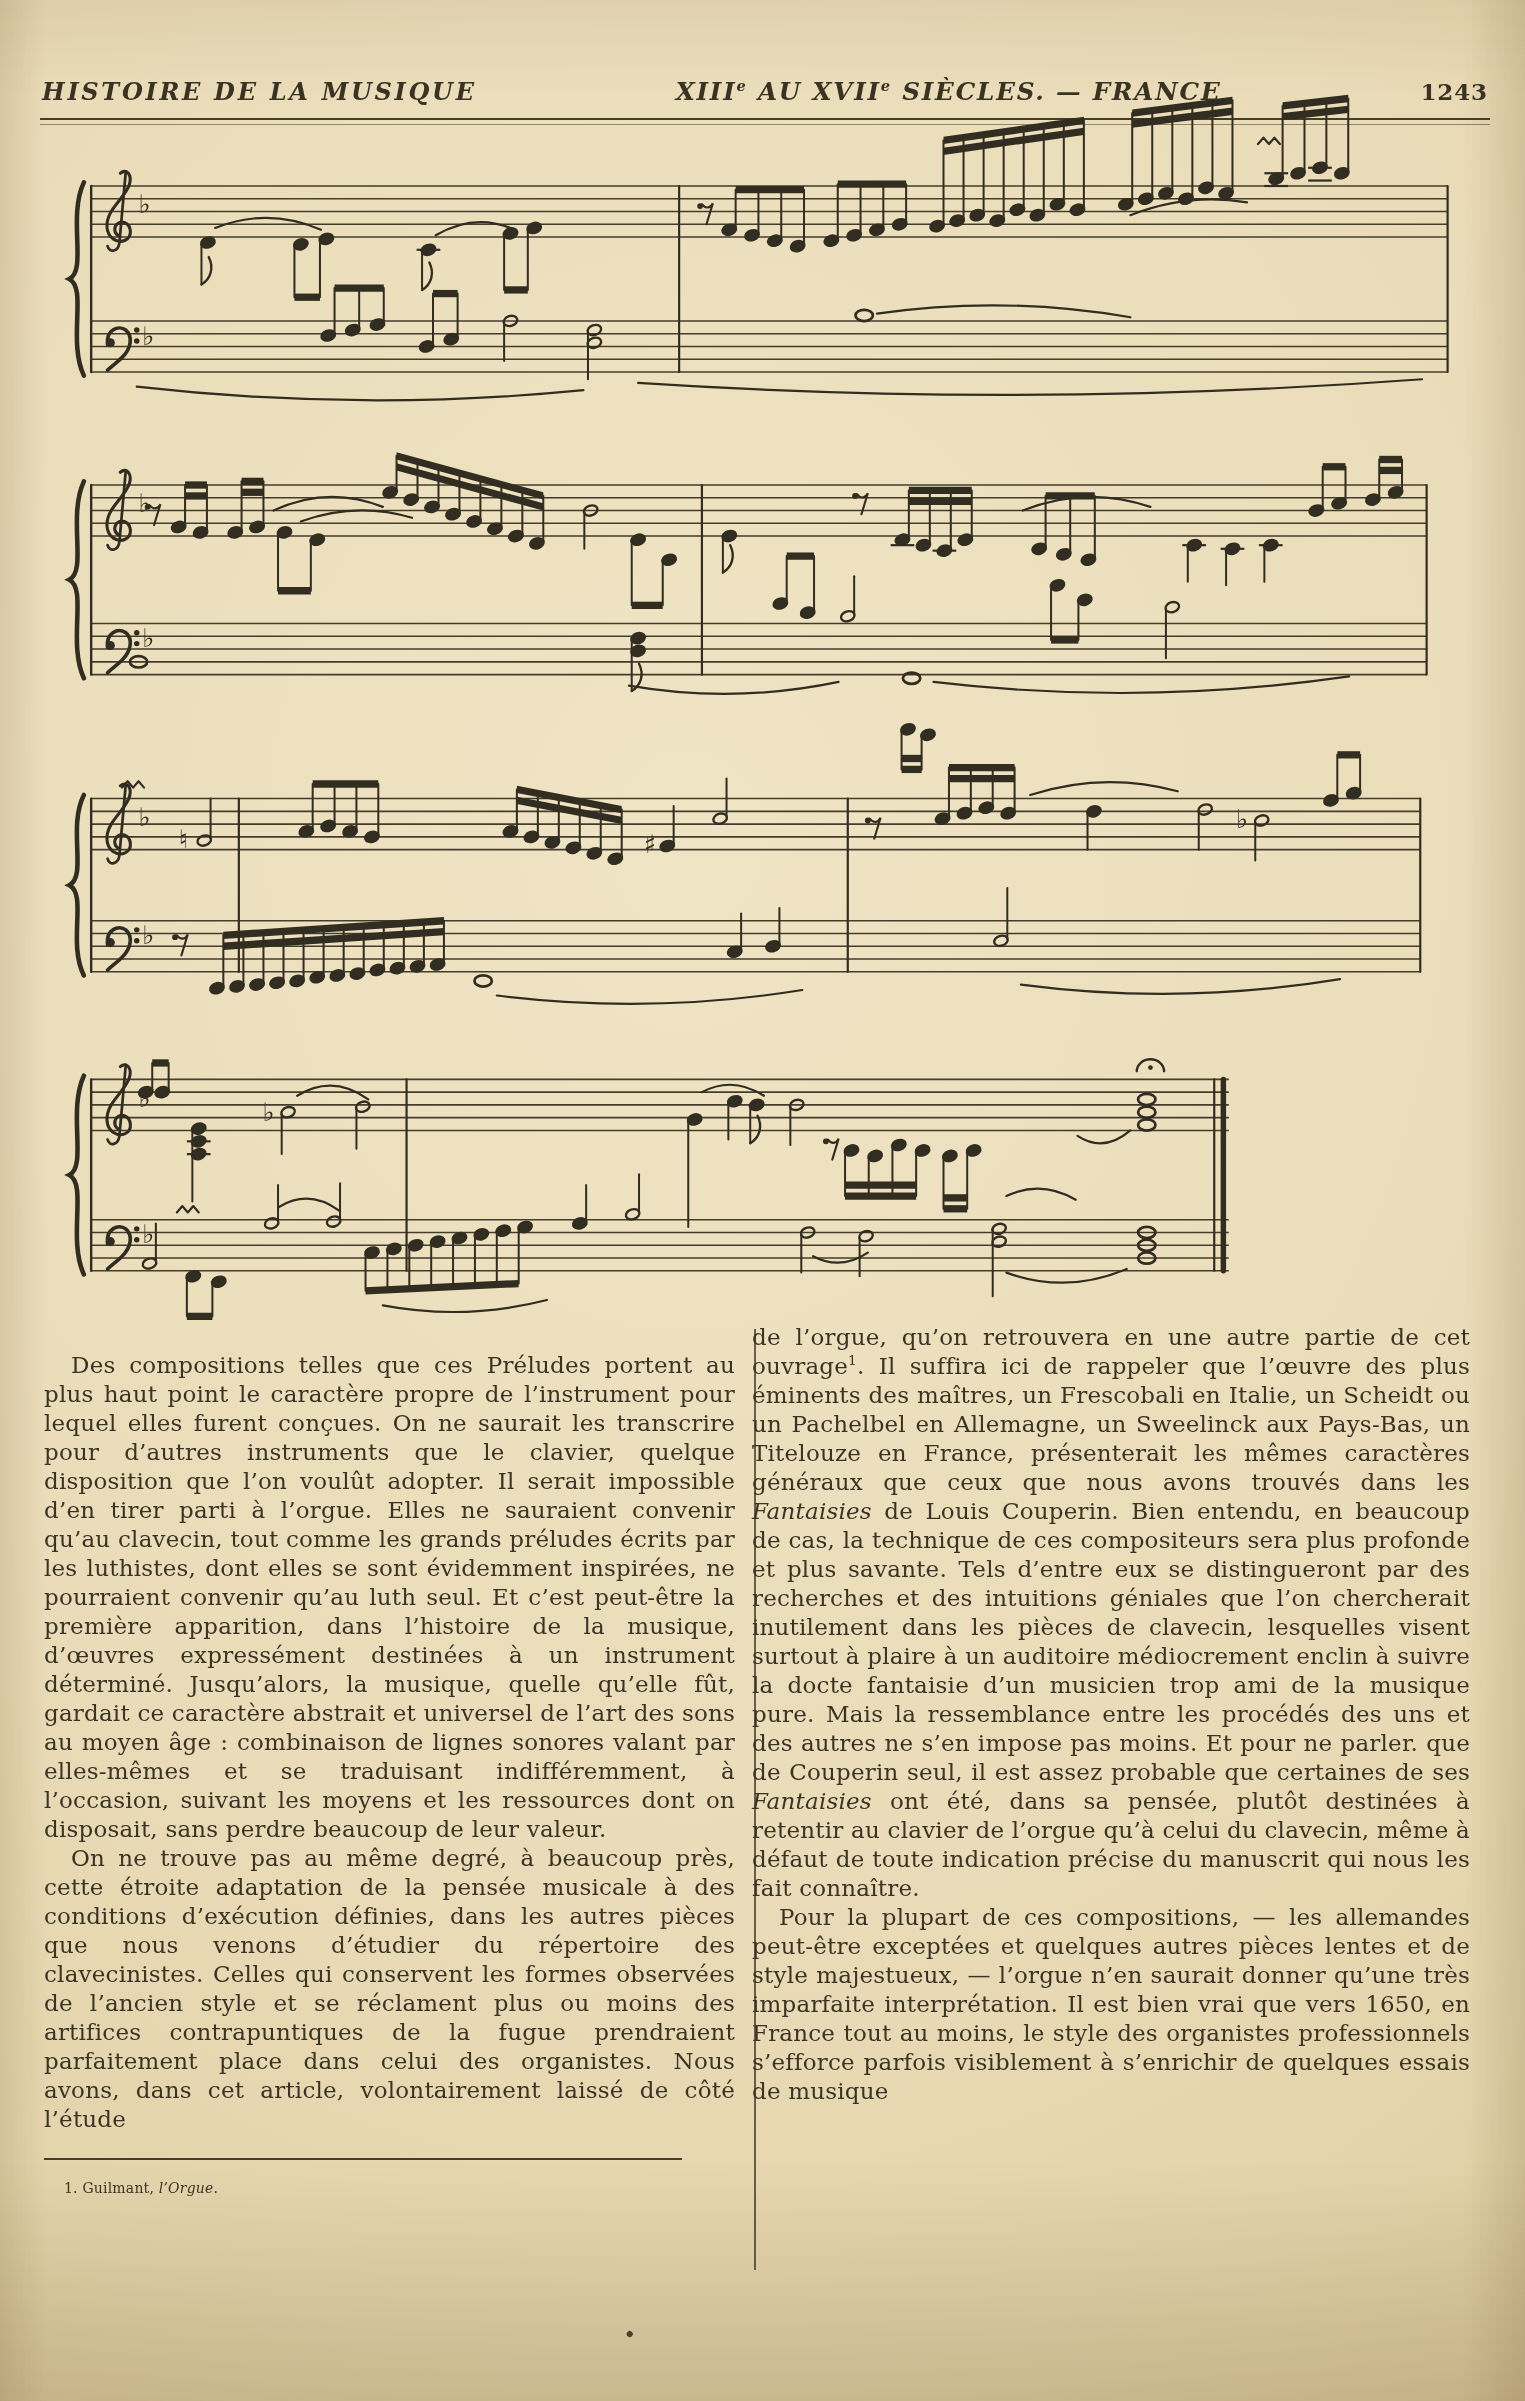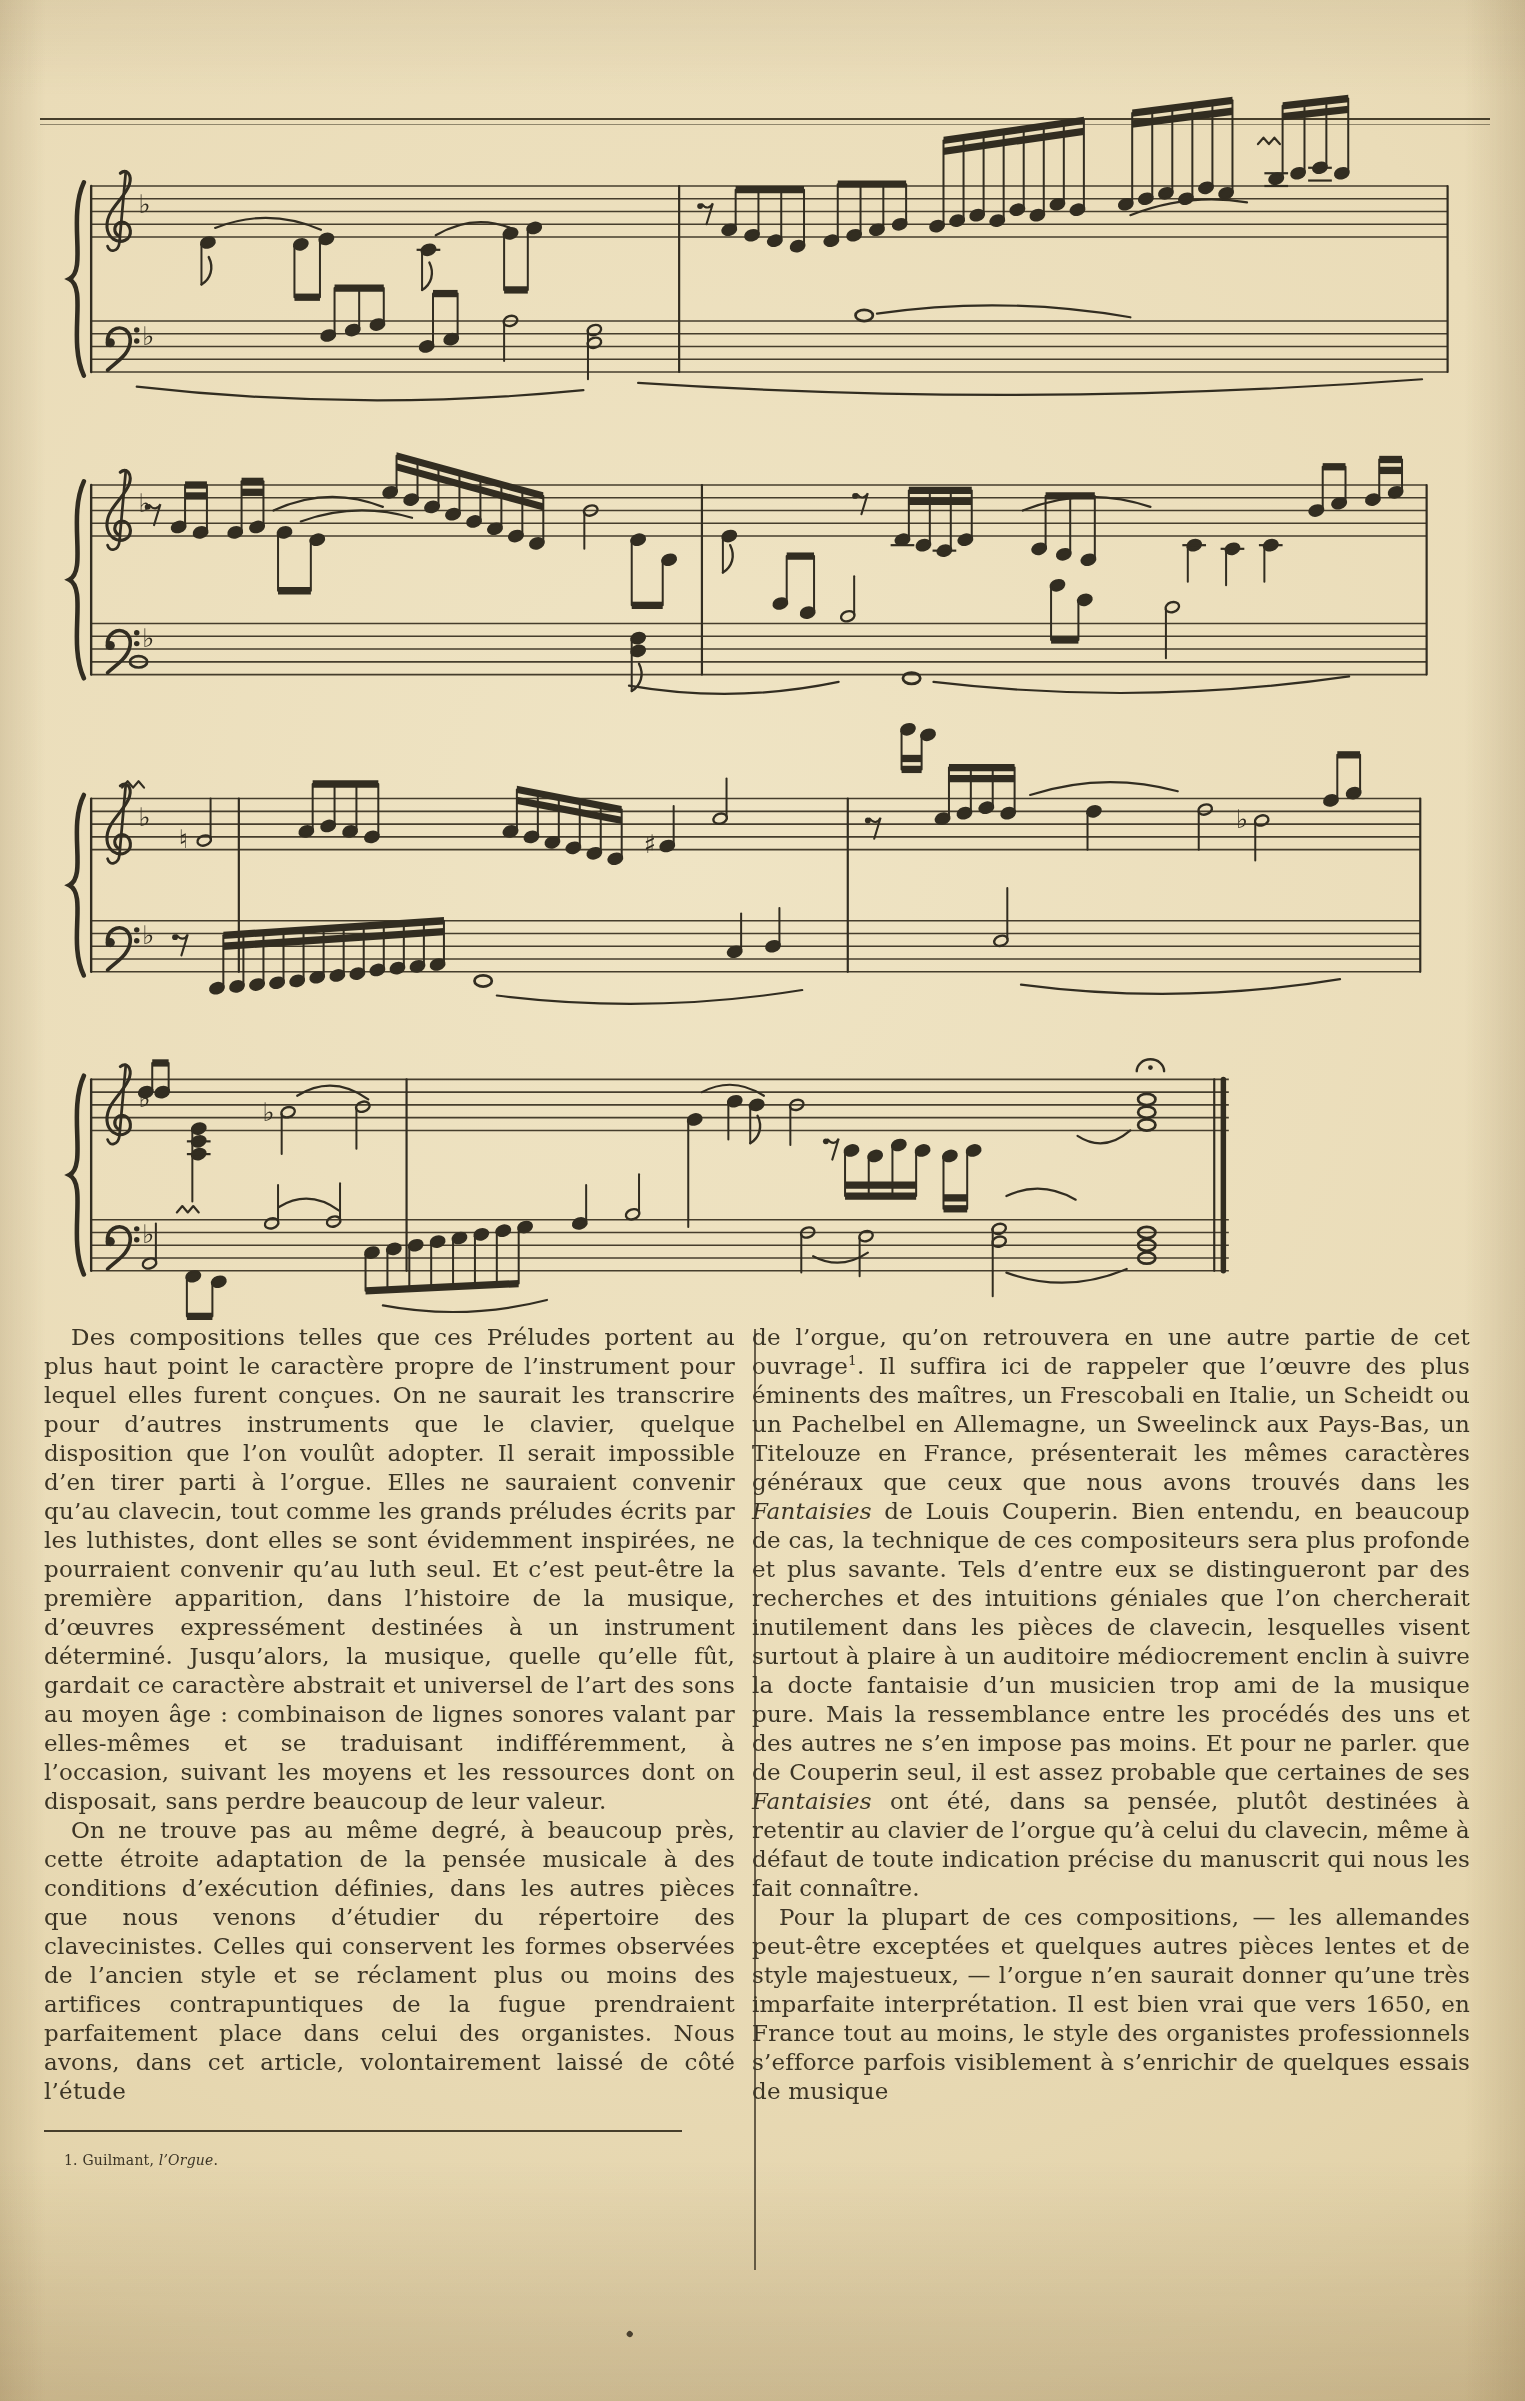--- a/index.html
+++ b/index.html
@@ -19,35 +19,40 @@
   }
   .hdr .h-left{font-style:italic;font-size:24px;letter-spacing:2.7px;font-weight:600;}
   .hdr .h-center{font-style:italic;font-size:24.6px;letter-spacing:1.8px;font-weight:700;}
   .hdr .h-center sup{font-size:14.6px;}
   .hdr .h-page{font-size:23px;font-weight:600;letter-spacing:0.9px;}
   .hdr-rule{position:absolute;left:40px;right:36px;top:118px;height:3.6px;
     border-top:2.3px solid #463e2b;border-bottom:0.9px solid rgba(70,62,43,.55);}
   #score{position:absolute;left:0;top:0;width:1526px;height:1331px;}
   .cols{position:absolute;top:1323px;left:44px;width:1447px;color:#3b3425;}
   .col{position:absolute;top:0;text-align:justify;font-size:23px;line-height:29px;letter-spacing:0.2px;}
-  .col-left{left:0;width:691px;}
+  .col-left{left:0;width:691px;margin-top:28px;}
   .col-right{left:708px;width:718px;}
   .col p{margin:0;}
   .col p.indent{text-indent:27px;}
   .col sup{font-size:13.7px;line-height:0;}
   .divider{position:absolute;left:710px;top:5.5px;width:1.8px;height:941px;background:rgba(60,52,36,.75);}
   .fnrule{width:638px;height:1.8px;background:#463e2b;margin:24px 0 16.4px 0;}
   .footnote{font-size:14px;line-height:24px;text-indent:20px;letter-spacing:0.2px;}
   .speck{position:absolute;left:627px;top:2331px;width:5.5px;height:5.5px;background:#4a4130;border-radius:50%;transform:rotate(40deg);}
 </style>
 </head>
 <body>
 
 <div id="page">
 
+  <div class="hdr">
+    <span class="h-left">HISTOIRE DE LA MUSIQUE</span>
+    <span class="h-center"><span>XIII</span><sup>e</sup><span> AU </span><span>XVII</span><sup>e</sup><span> SIÈCLES. — FRANCE</span></span>
+    <span class="h-page">1243</span>
+  </div>
   <div class="hdr-rule"></div>
 
   <svg id="score" xmlns="http://www.w3.org/2000/svg" viewBox="0 0 1674 1460">
       <g>
         <line x1="100" y1="204" x2="1588" y2="204" stroke="#453d2c" stroke-width="1.7"></line>
         <line x1="100" y1="218" x2="1588" y2="218" stroke="#453d2c" stroke-width="1.7"></line>
         <line x1="100" y1="232" x2="1588" y2="232" stroke="#453d2c" stroke-width="1.7"></line>
         <line x1="100" y1="246" x2="1588" y2="246" stroke="#453d2c" stroke-width="1.7"></line>
         <line x1="100" y1="260" x2="1588" y2="260" stroke="#453d2c" stroke-width="1.7"></line>
         <line x1="100" y1="352" x2="1588" y2="352" stroke="#453d2c" stroke-width="1.7"></line>

